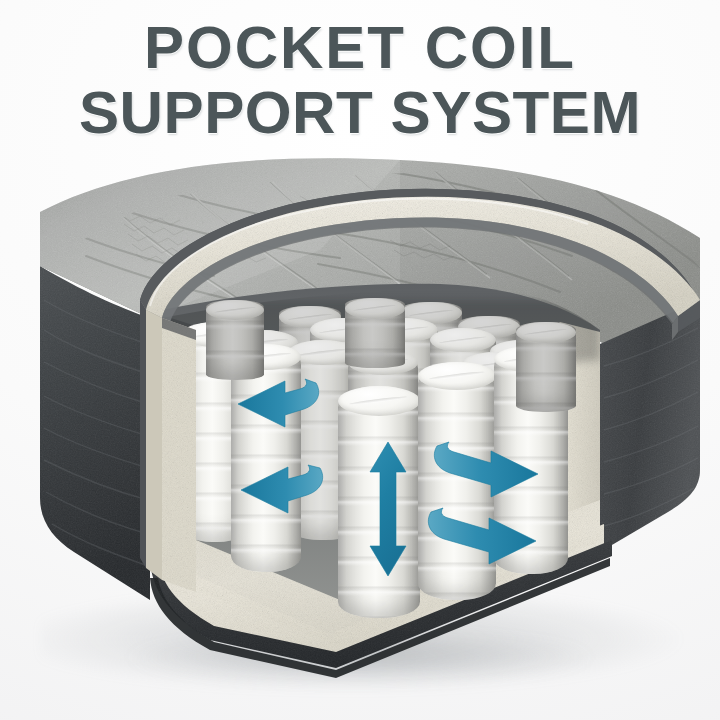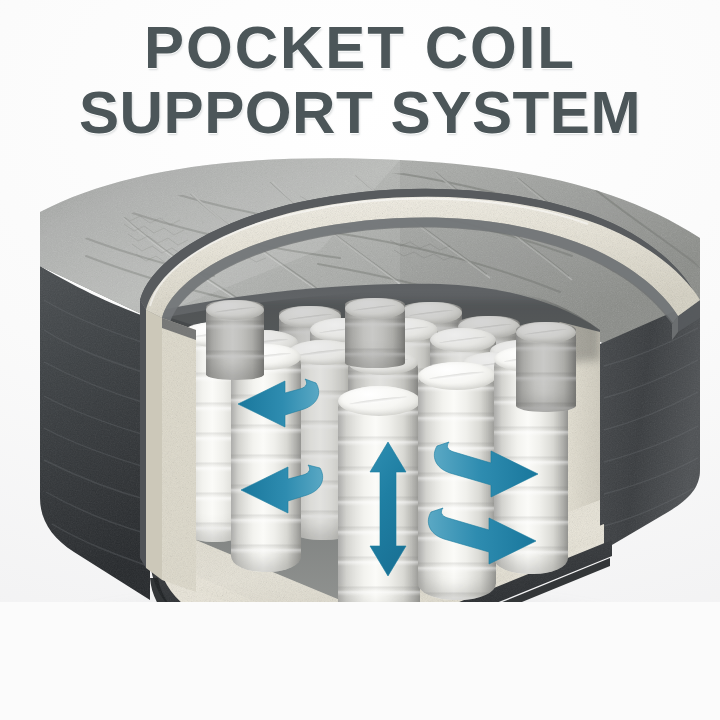--- a/index.html
+++ b/index.html
@@ -2,21 +2,21 @@
 <html><head>
 <meta charset="utf-8">
 <style>
   html,body{margin:0;padding:0;}
   body{
     width:720px;height:720px;overflow:hidden;
     background:#fbfbfb;
     font-family:"Liberation Sans", sans-serif;
     position:relative;
   }
-  #stage{position:absolute;inset:0;width:720px;height:602px;overflow:hidden;
+  #stage{position:absolute;inset:0;width:720px;height:720px;overflow:hidden;
     background:radial-gradient(120% 95% at 50% 18%, #ffffff 0%, #fafafa 55%, #f2f2f3 100%);}
 
   
   #title-block{position:absolute;left:0;top:18px;width:720px;text-align:center;z-index:60;}
   .title-line{
     color:#4c5659;
     font-weight:bold;
     line-height:1;
     letter-spacing:1px;
     white-space:nowrap;

